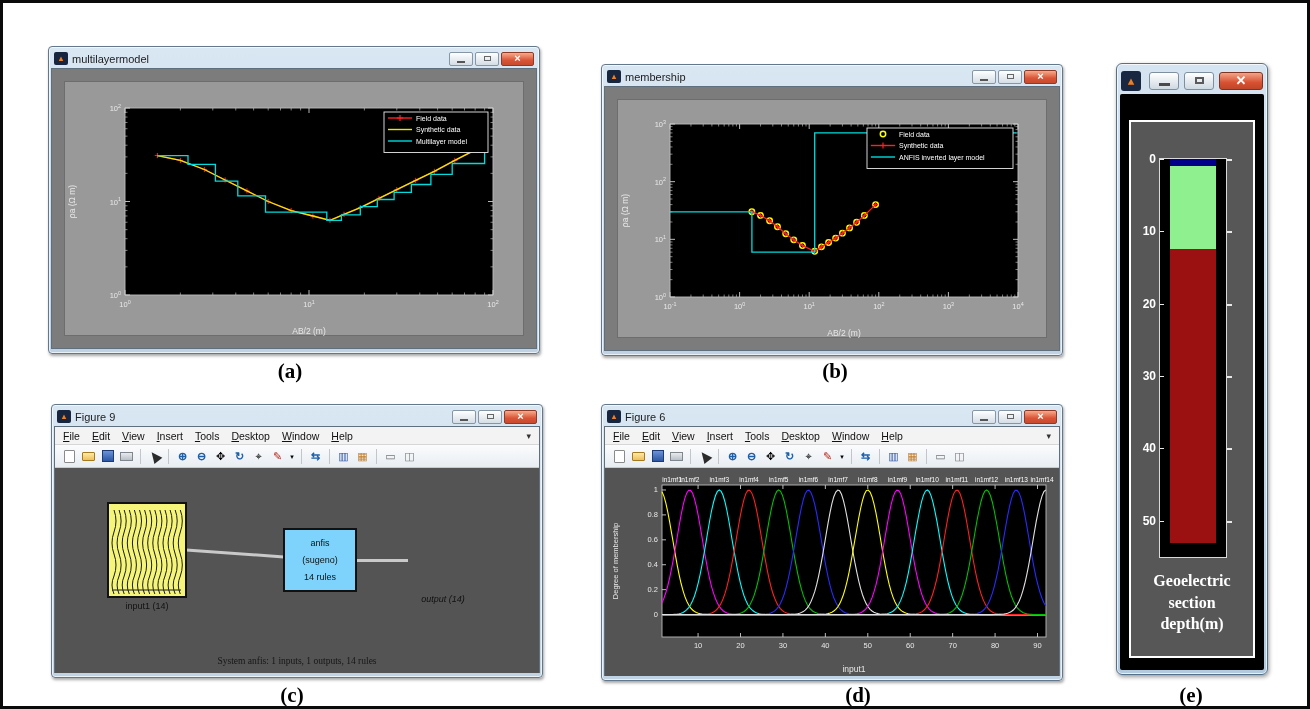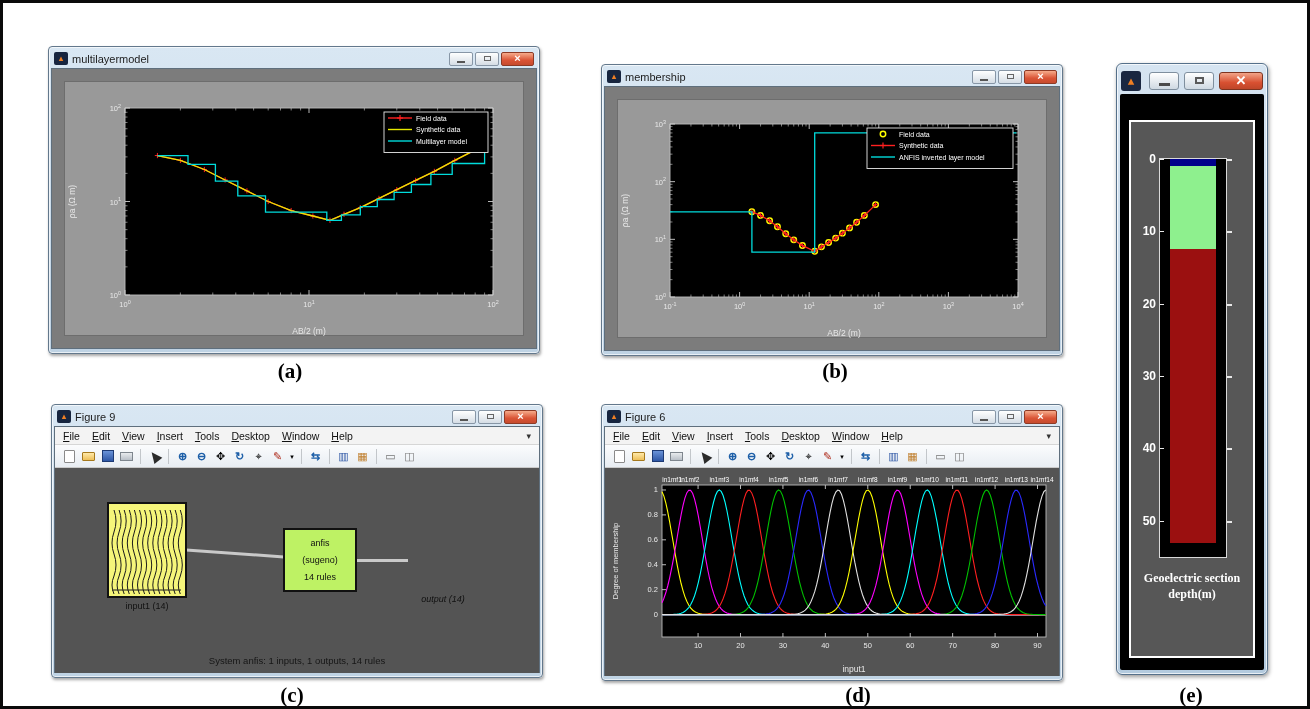--- a/index.html
+++ b/index.html
@@ -34,46 +34,46 @@
   .ic-folder{width:13px;height:9px;background:linear-gradient(#ffe9a8,#eec05a);border:1px solid #a5791d;border-radius:1px;}
   .ic-save{width:12px;height:12px;background:linear-gradient(#6a93d8,#2d56a5);border:1px solid #1d3a74;}
   .ic-print{width:13px;height:9px;background:linear-gradient(#e8ebee,#b9c0c8);border:1px solid #7e868e;}
   .ic-cursor{width:0;height:0;border-left:5px solid transparent;border-right:5px solid transparent;border-bottom:11px solid #2b2b2b;
              transform:rotate(-38deg);}
   .blue{color:#1d5fa8;font-weight:bold;}
   .canvas-dark{position:relative;background:#545454;}
   
   .dg-box{position:absolute;border:2px solid #111;font-size:9px;color:#111;text-align:center;}
   .dg-input{left:52px;top:34px;width:80px;height:96px;background:#f5f57a;}
-  .dg-anfis{left:228px;top:60px;width:74px;height:64px;background:#bef264;display:flex;flex-direction:column;justify-content:space-around;padding:4px 0;}
+  .dg-anfis{left:228px;top:60px;width:74px;height:64px;background:#7dd3fc;display:flex;flex-direction:column;justify-content:space-around;padding:4px 0;}
   .dg-out{left:352px;top:64px;width:72px;height:58px;background:#79eeee;display:flex;align-items:center;justify-content:center;}
   .dg-label{position:absolute;font-size:9px;color:#111;text-align:center;width:110px;}
   .dg-link{position:absolute;height:3px;background:#c9c9c9;}
-  .statusline{position:absolute;left:0;right:0;bottom:7px;text-align:center;font-size:9.5px;color:#161616;}
+  .statusline{position:absolute;left:0;right:0;bottom:7px;text-align:center;font-size:9.5px;color:#161616;font-family:Liberation Serif, serif;}
   
   .win-e{position:absolute;left:1113px;top:60px;width:152px;height:612px;background:linear-gradient(#d6e4f1,#b3cade);
          border:1px solid #55708a;border-radius:6px;padding:3px;box-shadow:inset 0 0 0 1px rgba(255,255,255,.7),1px 2px 4px rgba(0,0,0,.4);}
   .e-title{height:27px;display:flex;align-items:center;gap:3px;padding:0 1px;}
   .e-mat{width:20px;height:20px;background:#1a2741;border-radius:3px;display:flex;align-items:center;justify-content:center;color:#ef7e23;font-size:13px;}
   .e-btn{height:18px;border:1px solid #7f8f9e;border-radius:3px;background:linear-gradient(#ffffff,#cfd9e2);
          display:flex;align-items:center;justify-content:center;margin-left:2px;color:#333;}
   .e-min{width:30px;margin-left:auto;}
   .e-min .bar{width:11px;height:3px;background:#4a4a4a;margin-top:7px;}
   .e-max{width:30px;}
   .e-max .sq{width:9px;height:7px;border:2px solid #5a5a5a;}
   .e-close{width:44px;background:linear-gradient(#f2a488,#d85031 60%,#bf4629);border-color:#7e3420;color:#fff;font-weight:bold;font-size:13px;}
   .e-content{position:relative;background:#000;height:576px;border-radius:2px;}
   .e-panel{position:absolute;left:9px;right:9px;top:26px;bottom:12px;background:#575757;border:2px solid #fff;}
   .e-axes{position:absolute;left:28px;top:36px;width:68px;height:400px;background:#000;border:1px solid #d9d9d9;}
   .e-layer{position:absolute;left:10px;width:46px;}
   .e-ticklabel{position:absolute;left:-28px;width:24px;text-align:right;font-size:12px;font-weight:bold;color:#fff;}
   .e-tickmark-r{position:absolute;right:-6px;width:5px;height:2px;background:#e8e8e8;}
   .e-tickmark-l{position:absolute;left:0;width:4px;height:1px;background:#e8e8e8;}
   .e-caption{position:absolute;left:4px;right:4px;top:448px;text-align:center;
-             font-family:"Liberation Serif",serif;font-weight:bold;font-size:12px;color:#fff;line-height:1.35;}
+             font-family:"Liberation Serif",serif;font-weight:bold;font-size:16px;color:#fff;line-height:1.35;}
   
   .fig-cap{position:absolute;width:70px;text-align:center;font-family:"Liberation Serif",serif;font-weight:bold;
            font-size:21px;color:#000;}
 </style>
 </head>
 <body>
 
 <div class="page">
 
   <div class="win" style="left:45px;top:43px;width:492px;height:308px;">

